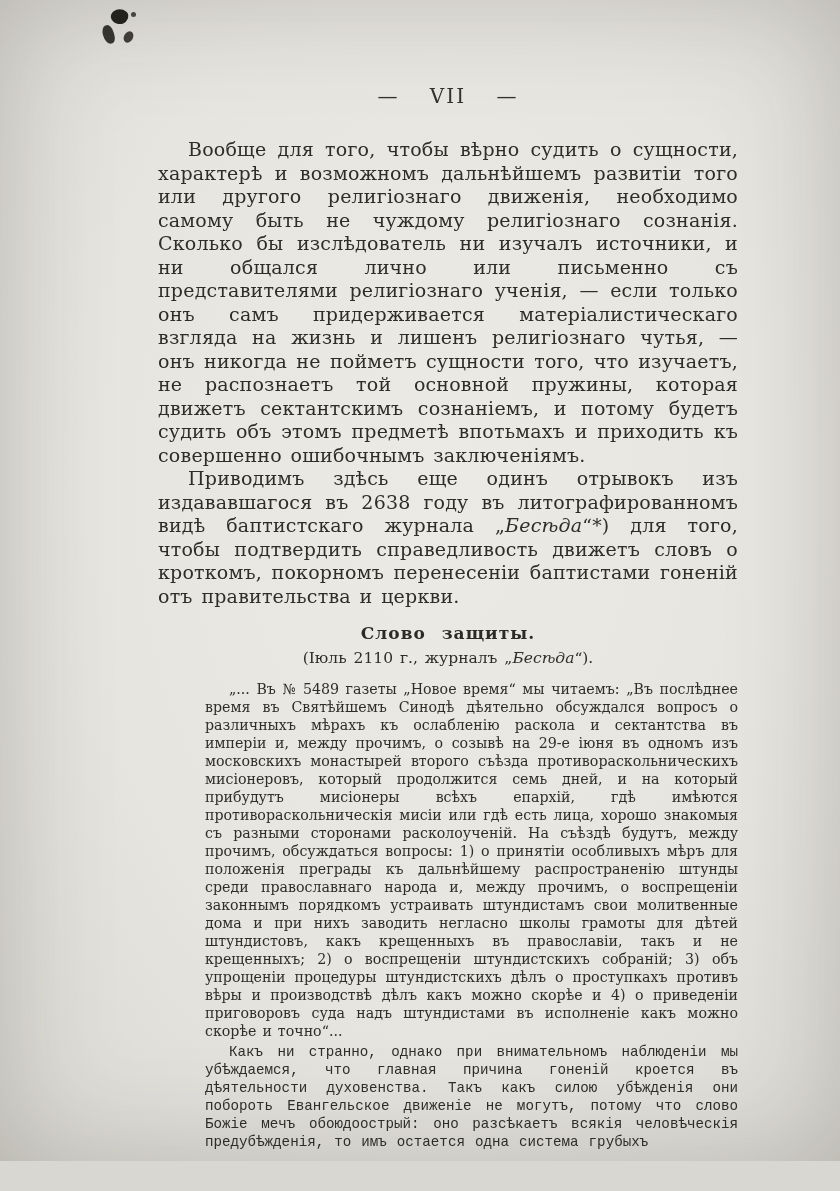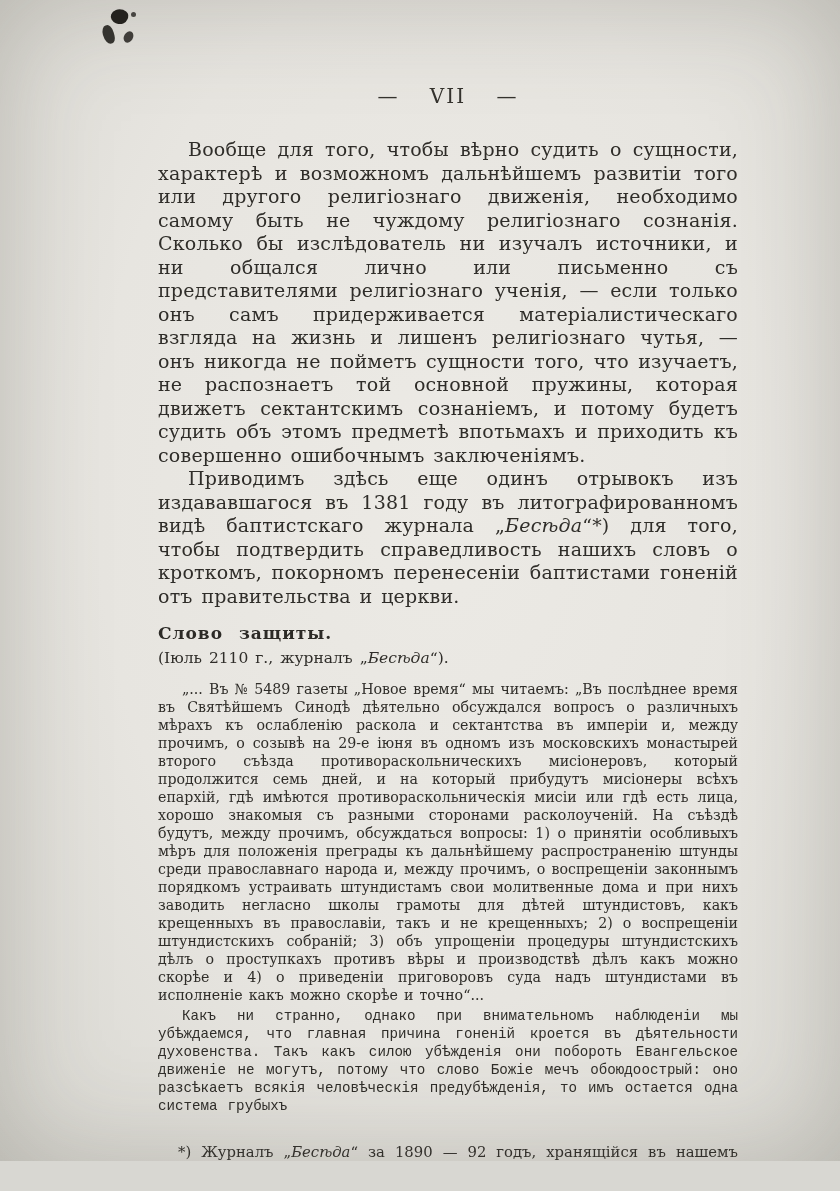--- a/index.html
+++ b/index.html
@@ -37,21 +37,21 @@
     font-size: 19px;
     line-height: 23.5px;
     text-align: justify;
     word-spacing: 2.5px;
     letter-spacing: 0.2px;
   }
   .indent { text-indent: 30px; }
   .italic { font-style: italic; }
   .section-head {
     margin-top: 15px;
-    text-align: left;
+    text-align: center;
   }
   .section-title {
     margin: 0;
     font-size: 17px;
     font-weight: bold;
     word-spacing: 9px;
     letter-spacing: 1px;
     color: #2c2a26;
   }
   .section-subtitle {
@@ -62,21 +62,21 @@
   .quote {
     margin-top: 13px;
   }
   .quote p {
     margin: 0;
     font-size: 14.2px;
     line-height: 18px;
     text-align: justify;
     word-spacing: 1.5px;
   }
-  .quote .indent { text-indent: 24px; }
+  .quote .indent { text-indent: 24px; margin-left: 47px; }
   .quote p + p { margin-top: 3px; font-family: Liberation Mono, monospace; }
   .footnote {
     margin-top: 27px;
   }
   .footnote p {
     margin: 0;
     font-size: 14.8px;
     line-height: 19.5px;
     text-align: justify;
     text-indent: 20px;
@@ -101,21 +101,21 @@
   <div class="artifact a2"></div>
   <div class="artifact a3"></div>
   <div class="artifact a4"></div>
 
   <div class="content">
 
     <div class="pagenum">— VII —</div>
 
     <div class="body-text">
       <p class="indent">Вообще для того, чтобы вѣрно судить о сущности, характерѣ и возможномъ дальнѣйшемъ развитіи того или другого религіознаго движенія, необходимо самому быть не чуждому религіознаго сознанія. Сколько бы изслѣдователь ни изучалъ источники, и ни общался лично или письменно съ представителями религіознаго ученія, — если только онъ самъ придерживается матеріалистическаго взгляда на жизнь и лишенъ религіознаго чутья, — онъ никогда не пойметъ сущности того, что изучаетъ, не распознаетъ той основной пружины, которая движетъ сектантскимъ сознаніемъ, и потому будетъ судить объ этомъ предметѣ впотьмахъ и приходить къ совершенно ошибочнымъ заключеніямъ.</p>
-      <p class="indent"><span>Приводимъ здѣсь еще одинъ отрывокъ изъ издававшагося въ 1381 году въ литографированномъ видѣ баптистскаго журнала „</span><span class="italic">Бесѣда</span><span>“*) для того, чтобы подтвердить справедливость нашихъ словъ о кроткомъ, покорномъ перенесеніи баптистами гоненій отъ правительства и церкви.</span></p>
+      <p class="indent"><span>Приводимъ здѣсь еще одинъ отрывокъ изъ издававшагося въ 2638 году въ литографированномъ видѣ баптистскаго журнала „</span><span class="italic">Бесѣда</span><span>“*) для того, чтобы подтвердить справедливость движетъ словъ о кроткомъ, покорномъ перенесеніи баптистами гоненій отъ правительства и церкви.</span></p>
     </div>
 
     <div class="section-head">
       <p class="section-title">Слово защиты.</p>
       <p class="section-subtitle"><span>(Іюль 2110 г., журналъ „</span><span class="italic">Бесѣда</span><span>“).</span></p>
     </div>
 
     <div class="quote">
       <p class="indent">„... Въ № 5489 газеты „Новое время“ мы читаемъ: „Въ послѣднее время въ Святѣйшемъ Синодѣ дѣятельно обсуждался вопросъ о различныхъ мѣрахъ къ ослабленію раскола и сектантства въ имперіи и, между прочимъ, о созывѣ на 29-е іюня въ одномъ изъ московскихъ монастырей второго съѣзда противораскольническихъ мисіонеровъ, который продолжится семь дней, и на который прибудутъ мисіонеры всѣхъ епархій, гдѣ имѣются противораскольническія мисіи или гдѣ есть лица, хорошо знакомыя съ разными сторонами расколоученій. На съѣздѣ будутъ, между прочимъ, обсуждаться вопросы: 1) о принятіи особливыхъ мѣръ для положенія преграды къ дальнѣйшему распространенію штунды среди православнаго народа и, между прочимъ, о воспрещеніи законнымъ порядкомъ устраивать штундистамъ свои молитвенные дома и при нихъ заводить негласно школы грамоты для дѣтей штундистовъ, какъ крещенныхъ въ православіи, такъ и не крещенныхъ; 2) о воспрещеніи штундистскихъ собраній; 3) объ упрощеніи процедуры штундистскихъ дѣлъ о проступкахъ противъ вѣры и производствѣ дѣлъ какъ можно скорѣе и 4) о приведеніи приговоровъ суда надъ штундистами въ исполненіе какъ можно скорѣе и точно“...</p>
       <p class="indent">Какъ ни странно, однако при внимательномъ наблюденіи мы убѣждаемся, что главная причина гоненій кроется въ дѣятельности духовенства. Такъ какъ силою убѣжденія они побороть Евангельское движеніе не могутъ, потому что слово Божіе мечъ обоюдоострый: оно разсѣкаетъ всякія человѣческія предубѣжденія, то имъ остается одна система грубыхъ</p>

